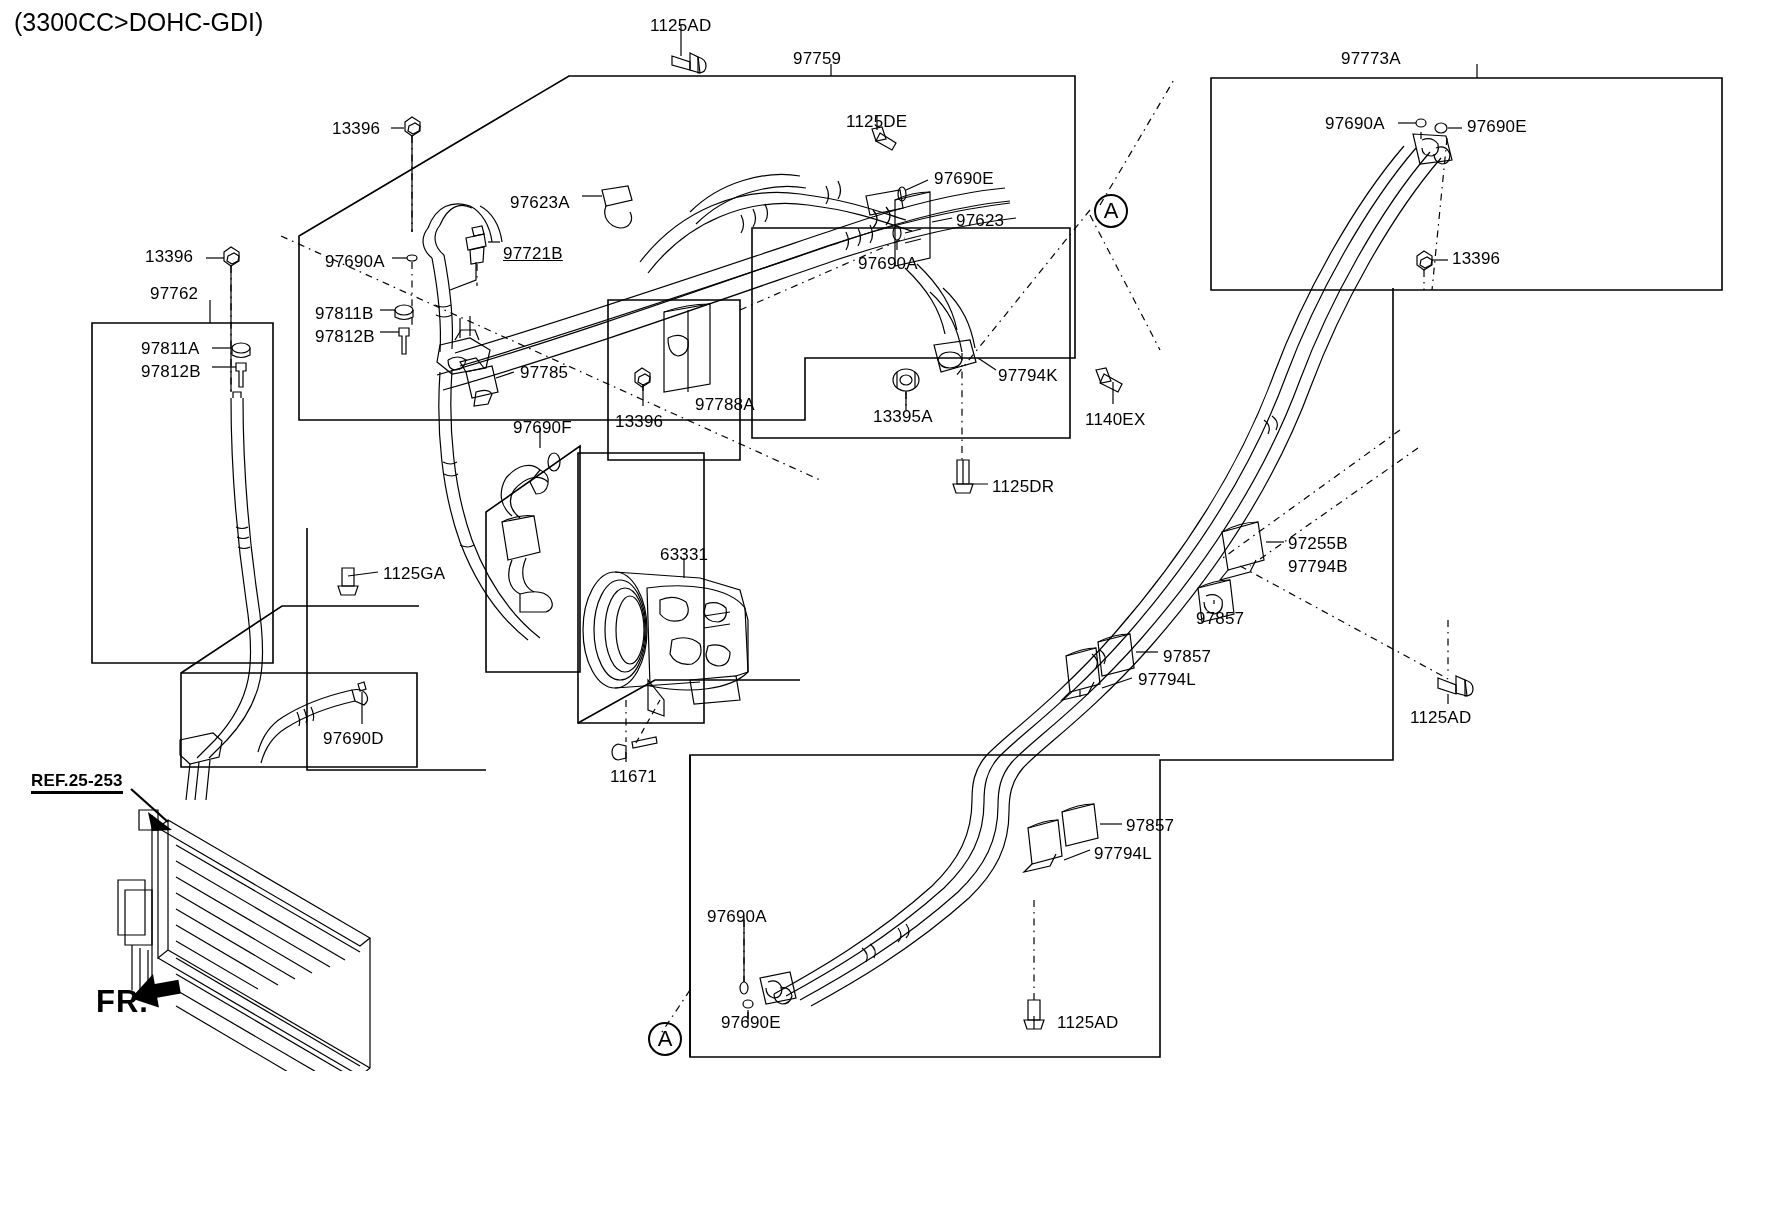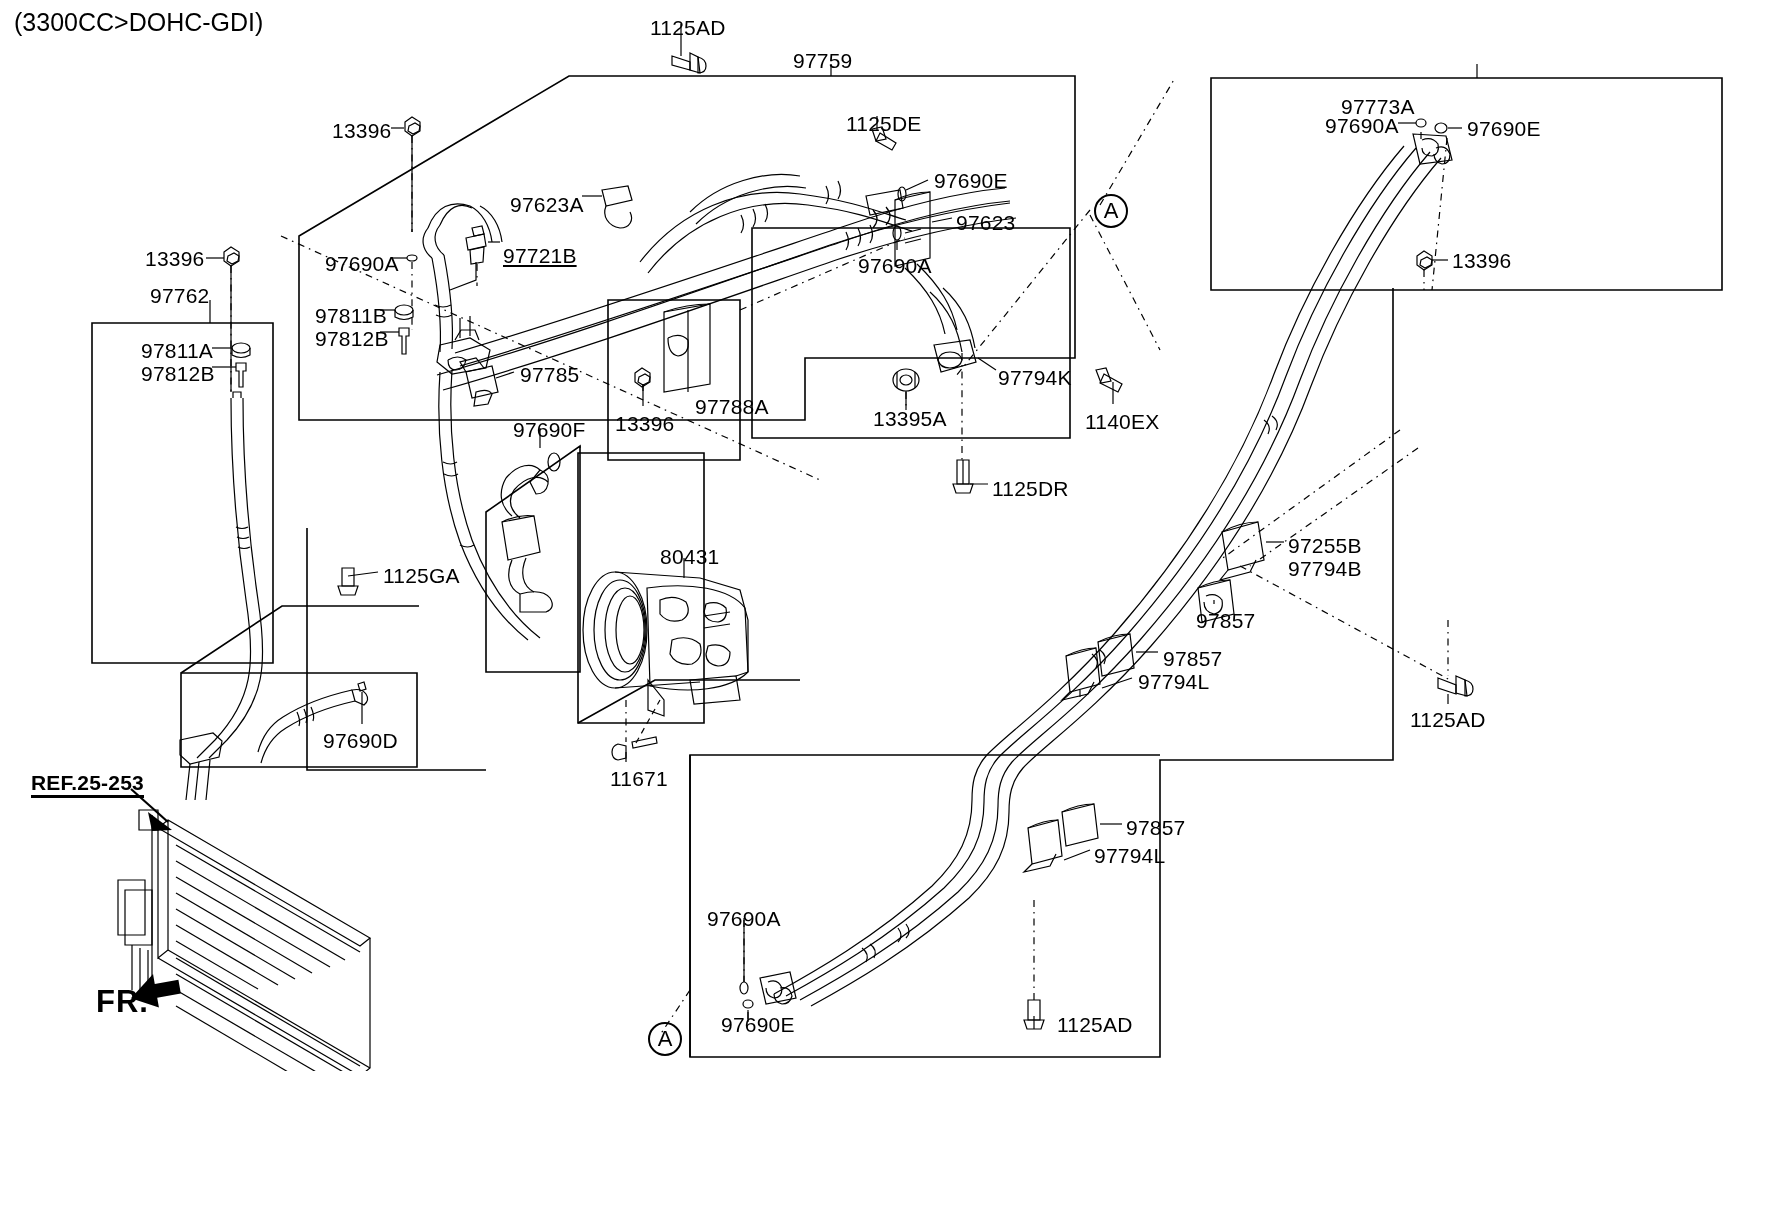--- a/index.html
+++ b/index.html
@@ -1,18 +1,18 @@
 <!DOCTYPE html>
 <html><head>
 <meta charset="utf-8">
 <style>
   html,body{margin:0;padding:0;background:#ffffff;}
   #root{position:relative;width:1772px;height:1071px;background:#fff;
         font-family:"Liberation Sans","DejaVu Sans",sans-serif;color:#000;overflow:hidden;}
-  .lbl{position:absolute;font-size:21px;letter-spacing:.2px;white-space:nowrap;line-height:1;text-align:right;}
+  .lbl{position:absolute;font-size:17px;letter-spacing:.2px;white-space:nowrap;line-height:1;text-align:right;}
   .lbl.b{font-weight:bold;}
   .ttl{position:absolute;font-size:25px;white-space:nowrap;}
   .fr{position:absolute;font-weight:bold;font-size:31px;letter-spacing:1px;}
   svg{position:absolute;left:0;top:0;}
   .ln{stroke:#000;fill:none;}
   .w1{stroke-width:1.6;}
   .w12{stroke-width:1.2;}
   .w2{stroke-width:2.2;}
   .dash{stroke-dasharray:7 5 1.6 5;}
   .dash2{stroke-dasharray:6 5;}
@@ -453,21 +453,21 @@
   <svg width="60" height="40" style="left:128px;top:972px;">
     <path class="fillb" d="M2,22 L28,2 L28,12 L52,12 L52,26 L28,26 L28,36 Z" transform="rotate(-10 27 19)"></path>
   </svg>
 
   <div class="circA" style="left:1094px;top:194px;">A</div>
   <div class="circA" style="left:648px;top:1022px;">A</div>
 
   <div class="lbl" style="left:332px;top:120px;">13396</div>
   <div class="lbl" style="left:650px;top:17px;">1125AD</div>
   <div class="lbl" style="left:793px;top:50px;">97759</div>
-  <div class="lbl" style="left:1341px;top:50px;margin-top:46px;">97773A</div>
+  <div class="lbl" style="left:1341px;top:50px;">97773A</div>
   <div class="lbl" style="left:846px;top:113px;">1125DE</div>
   <div class="lbl" style="left:1325px;top:115px;">97690A</div>
   <div class="lbl" style="left:1467px;top:118px;">97690E</div>
   <div class="lbl" style="left:934px;top:170px;">97690E</div>
   <div class="lbl" style="left:510px;top:194px;">97623A</div>
   <div class="lbl" style="left:956px;top:212px;">97623</div>
   <div class="lbl" style="left:145px;top:248px;">13396</div>
   <div class="lbl" style="left:325px;top:253px;">97690A</div>
   <div class="lbl" style="left:503px;top:245px;text-decoration:underline;">97721B</div>
   <div class="lbl" style="left:858px;top:255px;">97690A</div>
@@ -481,21 +481,21 @@
   <div class="lbl" style="left:998px;top:367px;">97794K</div>
   <div class="lbl" style="left:695px;top:396px;">97788A</div>
   <div class="lbl" style="left:615px;top:413px;">13396</div>
   <div class="lbl" style="left:873px;top:408px;">13395A</div>
   <div class="lbl" style="left:1085px;top:411px;">1140EX</div>
   <div class="lbl" style="left:513px;top:419px;">97690F</div>
   <div class="lbl" style="left:992px;top:478px;">1125DR</div>
   <div class="lbl" style="left:1288px;top:535px;">97255B</div>
   <div class="lbl" style="left:1288px;top:558px;">97794B</div>
   <div class="lbl" style="left:383px;top:565px;">1125GA</div>
-  <div class="lbl" style="left:660px;top:546px;">80431</div>
+  <div class="lbl" style="left:660px;top:546px;">63331</div>
   <div class="lbl" style="left:1196px;top:610px;">97857</div>
   <div class="lbl" style="left:1163px;top:648px;">97857</div>
   <div class="lbl" style="left:1138px;top:671px;">97794L</div>
   <div class="lbl" style="left:1410px;top:709px;">1125AD</div>
   <div class="lbl" style="left:323px;top:730px;">97690D</div>
   <div class="lbl" style="left:610px;top:768px;">11671</div>
   <div class="lbl" style="left:1126px;top:817px;">97857</div>
   <div class="lbl" style="left:1094px;top:845px;">97794L</div>
   <div class="lbl" style="left:707px;top:908px;">97690A</div>
   <div class="lbl" style="left:721px;top:1014px;">97690E</div>

